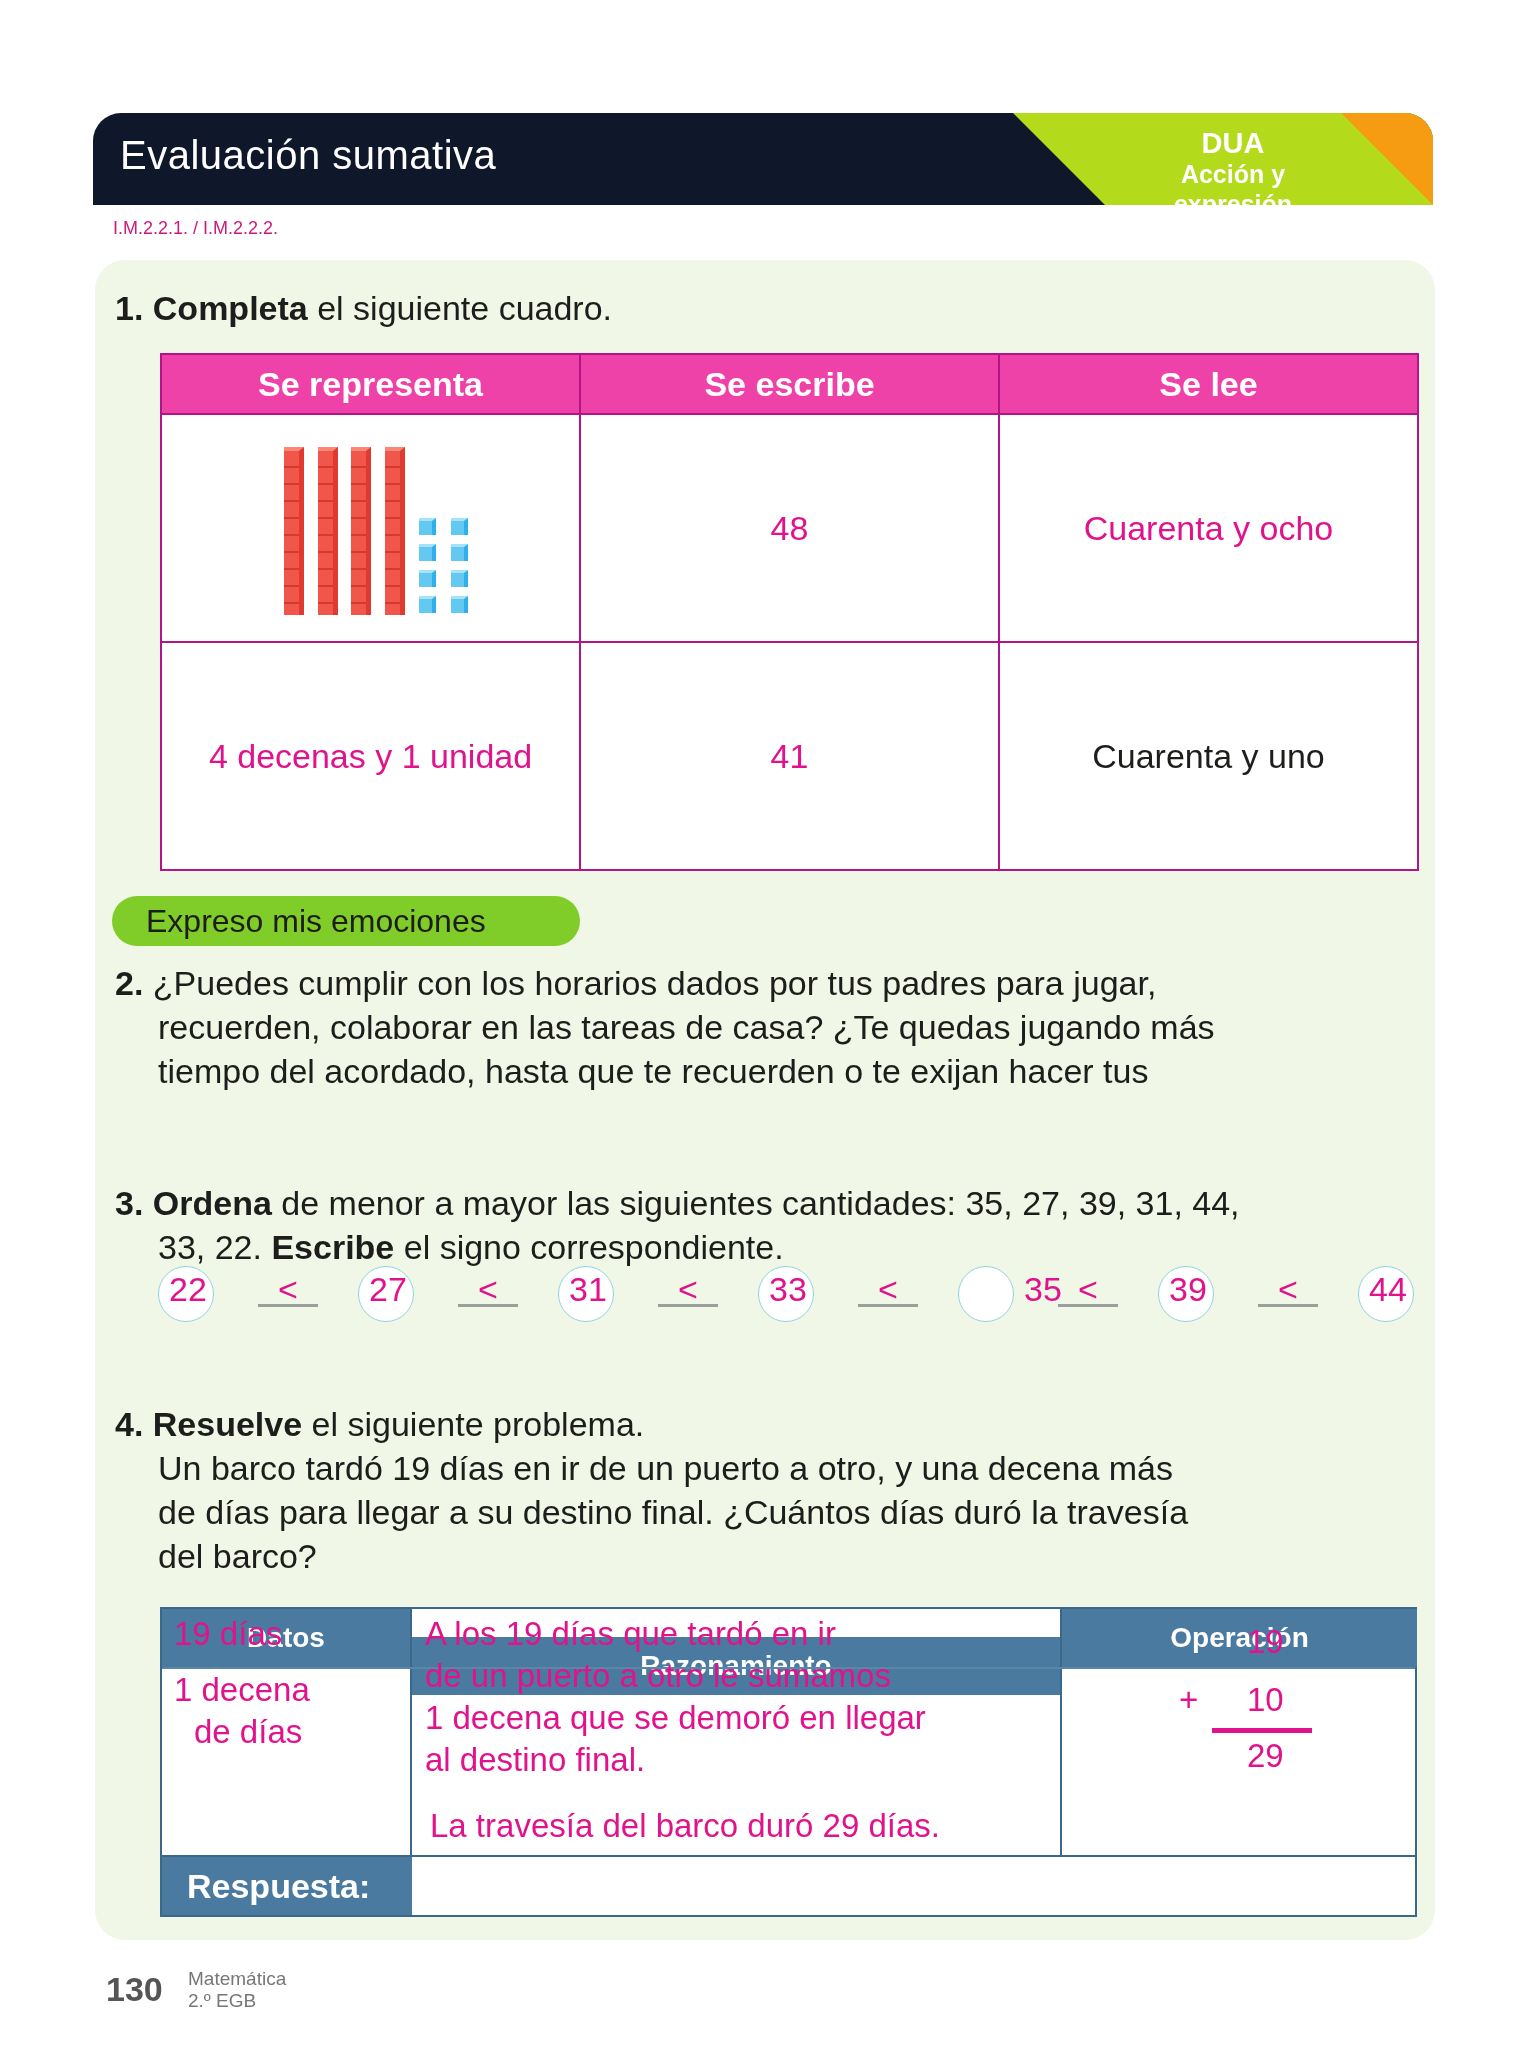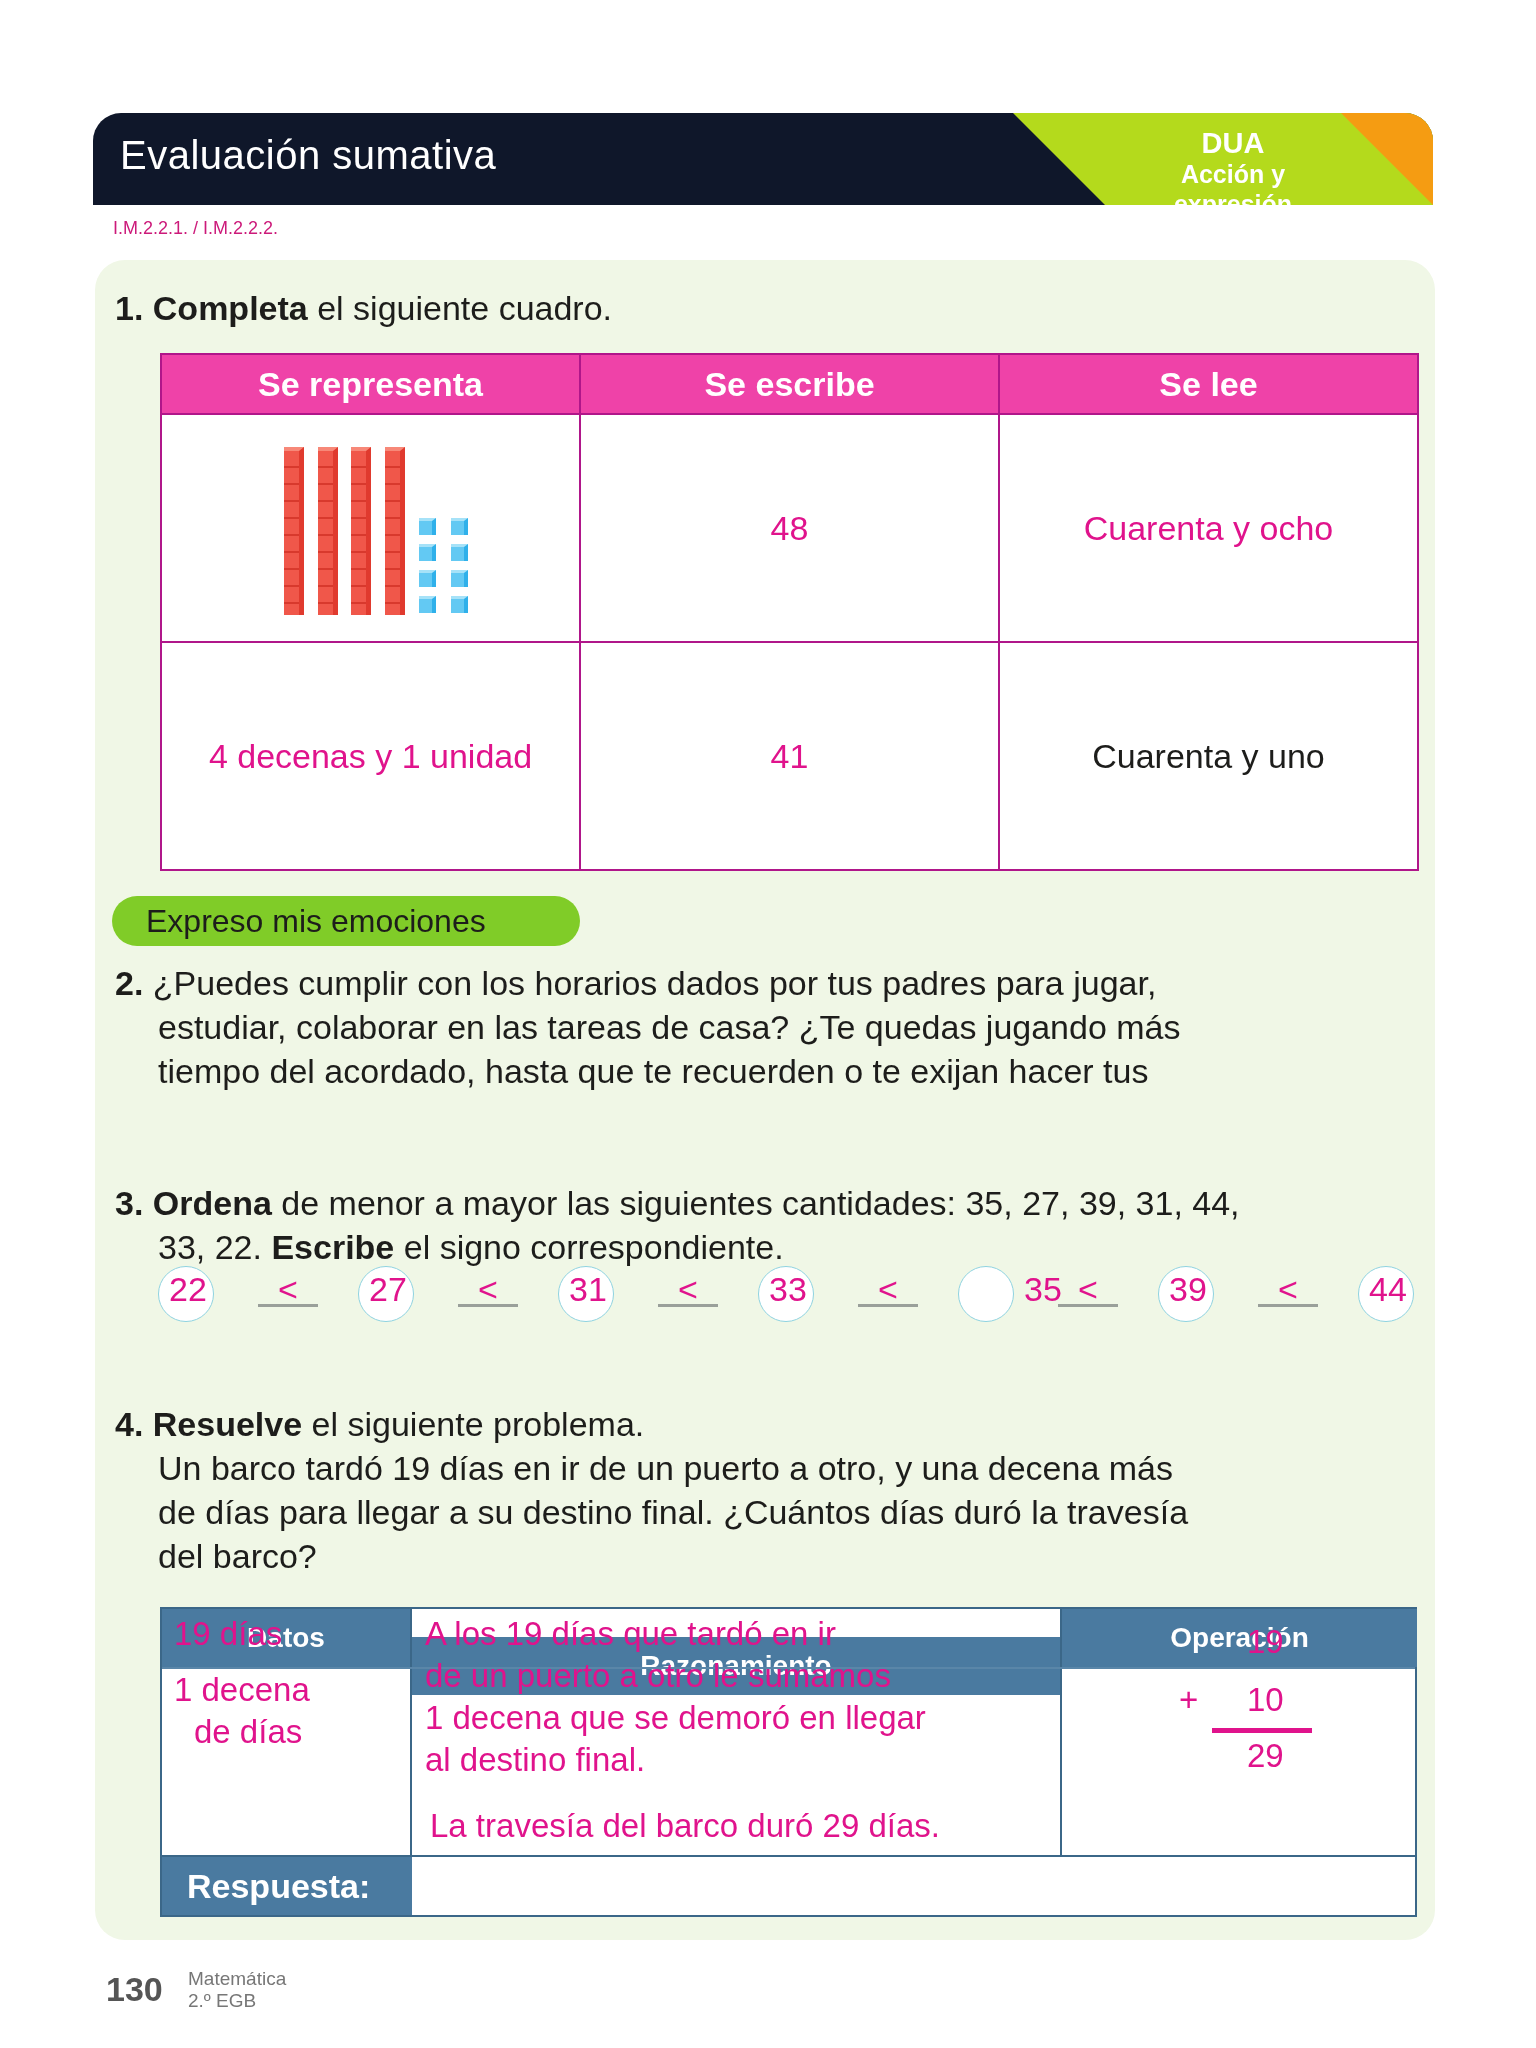--- a/index.html
+++ b/index.html
@@ -125,21 +125,21 @@
     <td class="pink">41</td>
     <td class="dark">Cuarenta y uno</td>
   </tr>
 </tbody>
   </table>
 
 <div id="pill" class="abs">Expreso mis emociones</div>
 
 <div class="abs q" style="left:115px; top:961px; width:1300px;">
   <div><span class="qnum">2.</span> <span>¿Puedes cumplir con los horarios dados por tus padres para jugar,</span></div>
-  <div style="padding-left:43px;">estudiar, colaborar en las tareas de casa? ¿Te quedas jugando más</div>
+  <div style="padding-left:43px;">recuerden, colaborar en las tareas de casa? ¿Te quedas jugando más</div>
   <div style="padding-left:43px;">tiempo del acordado, hasta que te recuerden o te exijan hacer tus</div>
 </div>
 
 <div class="abs q" style="left:115px; top:1181px; width:1320px;">
   <div><span class="qnum">3.</span> <b>Ordena</b><span> de menor a mayor las siguientes cantidades: 35, 27, 39, 31, 44,</span></div>
   <div style="padding-left:43px;"><span>33, 22. </span><b>Escribe</b><span> el signo correspondiente.</span></div>
 </div>
 
 <div class="abs" style="left:0; top:0;">
   <div class="circle" style="left:158px; top:1266px;"></div>

